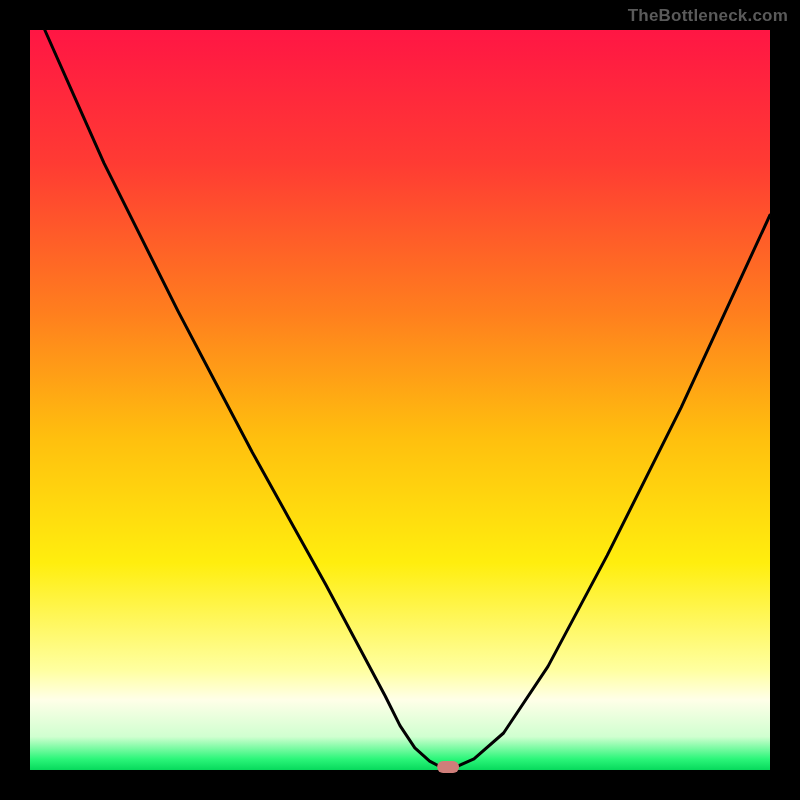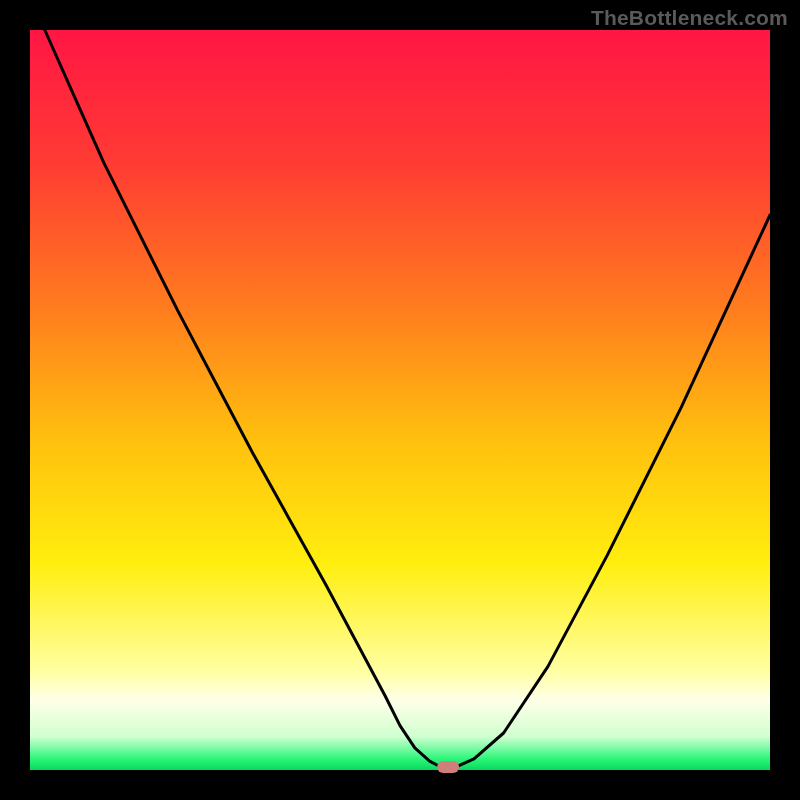--- a/index.html
+++ b/index.html
@@ -19,21 +19,21 @@
   svg {
     position: absolute;
     top: 0;
     left: 0;
   }
   .watermark {
     position: absolute;
     top: 6px;
     right: 12px;
     font-family: Arial, Helvetica, sans-serif;
-    font-size: 21px;
+    font-size: 17px;
     font-weight: 600;
     color: #5a5a5a;
     letter-spacing: 0.2px;
     user-select: none;
   }
 </style>
 </head>
 <body>
 
 <div class="stage">

